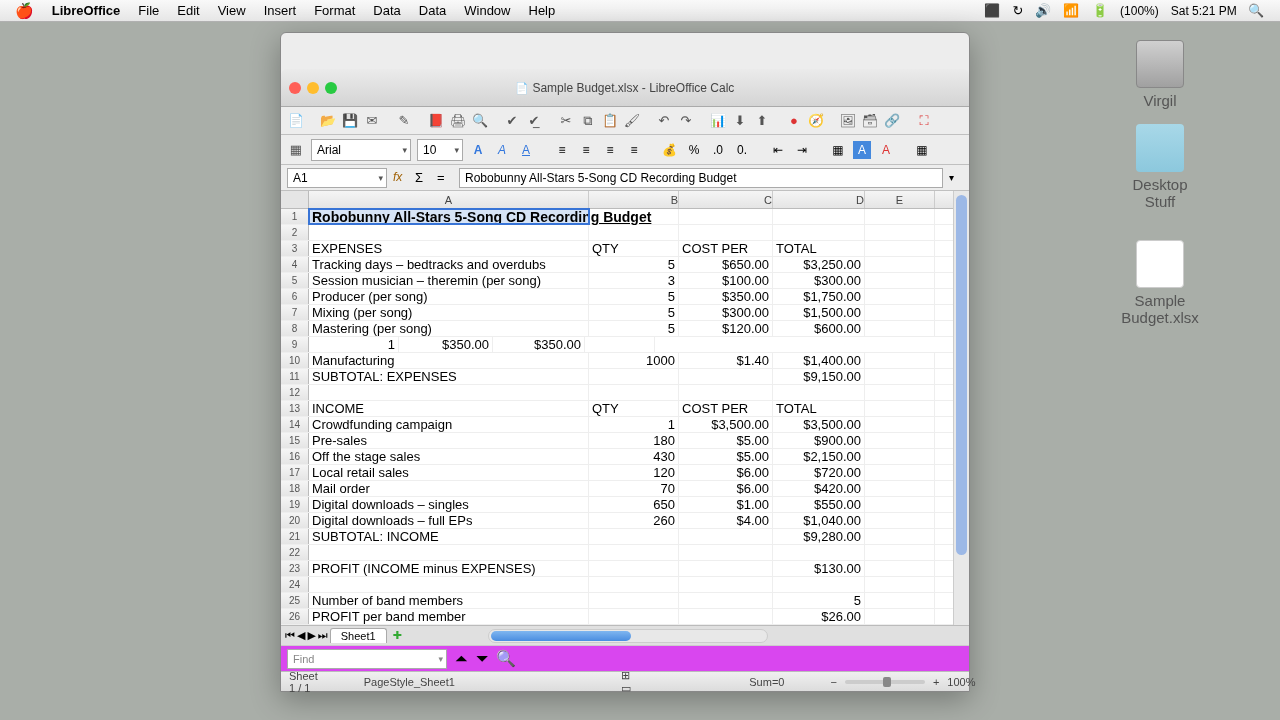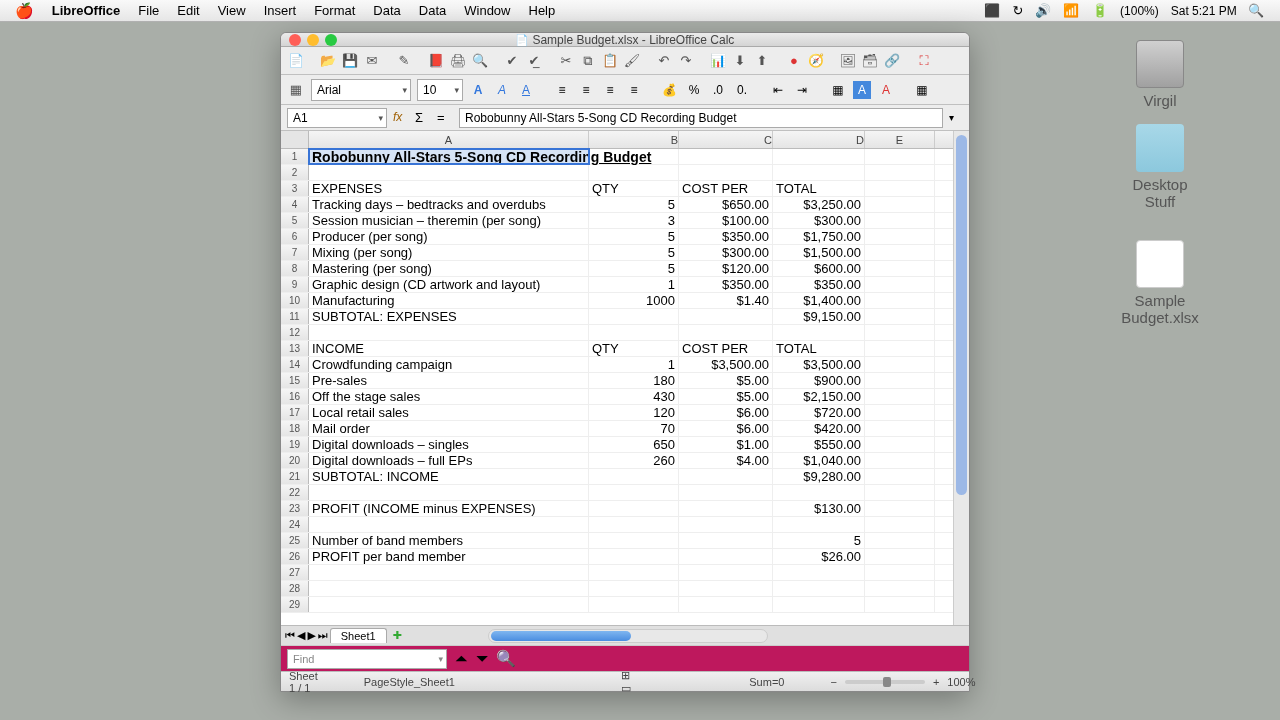--- a/index.html
+++ b/index.html
@@ -15,21 +15,21 @@
 
 
 .deskitem { position:absolute; width:80px; text-align:center; font-size:15px; color:#555; }
 .deskitem .dicon { width:48px; height:48px; margin:0 auto 4px; border-radius:4px; }
 .hdd { background:linear-gradient(#d0d0d0,#a0a0a0); border:1px solid #888; }
 .folder { background:linear-gradient(#a8d8e8,#8cc8dd); border-radius:4px; }
 .doc { background:#fff; border:1px solid #ccc; }
 
 
 .appwin { position:absolute; left:280px; top:32px; width:690px; height:660px; background:#ededed; border:1px solid #888; border-radius:6px 6px 0 0; box-shadow:0 8px 30px rgba(0,0,0,0.3); display:flex; flex-direction:column; }
-.titlebar { height:14px; background:linear-gradient(#ebebeb,#d4d4d4); border-bottom:1px solid #aaa; border-radius:6px 6px 0 0; display:flex; align-items:center; position:relative; font-size:12px; }
+.titlebar { height:38px; background:linear-gradient(#ebebeb,#d4d4d4); border-bottom:1px solid #aaa; border-radius:6px 6px 0 0; display:flex; align-items:center; position:relative; font-size:12px;margin-top:36px; }
 .traffic { display:flex; gap:6px; padding-left:8px; }
 .tlight { width:12px; height:12px; border-radius:50%; }
 .tred{background:#ff5f57;} .tyel{background:#ffbd2e;} .tgrn{background:#28ca42;}
 .titlebar .wtitle { position:absolute; left:0; right:0; text-align:center; color:#444; }
 .wtitle::before { content:"📄 "; font-size:11px; }
 
 .toolbar { height:28px; background:#ededed; border-bottom:1px solid #c0c0c0; display:flex; align-items:center; padding:0 6px; gap:4px; }
 .tbtn { width:18px; height:18px; display:inline-flex; align-items:center; justify-content:center; font-size:13px; color:#555; }
 .tsep { width:6px; }
 
@@ -63,21 +63,21 @@
 .vscroll { width:16px; background:#e8e8e8; border-left:1px solid #ccc; position:relative; }
 .vthumb { position:absolute; top:4px; left:2px; right:2px; height:360px; background:#9cb8e6; border-radius:7px; }
 
 
 .tabsbar { height:20px; background:#e0e0e0; border-top:1px solid #bbb; display:flex; align-items:center; font-size:11px; padding:0 4px; gap:2px; }
 .stab { background:#fff; border:1px solid #aaa; border-bottom:none; padding:1px 10px; border-radius:3px 3px 0 0; }
 .plus { color:#3a3; padding:0 4px; }
 .hscroll { margin-left:80px; flex:1; height:14px; background:#e8e8e8; border:1px solid #ccc; border-radius:7px; position:relative; overflow:hidden; max-width:280px; }
 .hthumb { position:absolute; left:2px; top:1px; width:140px; height:10px; background:linear-gradient(#7fb6f0,#4a8de0); border-radius:6px; }
 
-.findbar { height:26px; background:#be185d; border-top:1px solid #ccc; display:flex; align-items:center; padding:0 6px; gap:8px; }
+.findbar { height:26px; background:#d946ef; border-top:1px solid #ccc; display:flex; align-items:center; padding:0 6px; gap:8px; }
 .findin { width:160px; height:20px; background:#fff; border:1px solid #aaa; padding:0 5px; font-size:11px; color:#888; display:flex; align-items:center; position:relative; }
 .findin::after{content:"▾"; position:absolute; right:3px; font-size:9px;}
 
 .statusbar { height:20px; background:linear-gradient(#f0f0f0,#dcdcdc); border-top:1px solid #bbb; display:flex; align-items:center; font-size:11px; padding:0 8px; gap:46px; color:#444; }
 .statusbar .zoom { margin-left:auto; display:flex; gap:8px; align-items:center; }
 .slider { width:80px; height:4px; background:#ccc; position:relative; border-radius:2px; }
 .slider::after { content:""; position:absolute; left:38px; top:-3px; width:8px; height:10px; background:#888; border-radius:2px; }
 </style>
 </head>
 <body>
@@ -284,21 +284,20 @@
           <div class="row">
             <div class="rowh">8</div>
             <div class="cell cA">Mastering (per song)</div>
             <div class="cell cB">5</div>
             <div class="cell cC">$120.00</div>
             <div class="cell cD">$600.00</div>
             <div class="cell cE"></div>
           </div>
           <div class="row">
             <div class="rowh">9</div>
-            <div class="cell cA">Graphic design (CD artwork and layout)</div>
             <div class="cell cB">1</div>
             <div class="cell cC">$350.00</div>
             <div class="cell cD">$350.00</div>
             <div class="cell cE"></div>
           </div>
           <div class="row">
             <div class="rowh">10</div>
             <div class="cell cA">Manufacturing</div>
             <div class="cell cB">1000</div>
             <div class="cell cC">$1.40</div>

